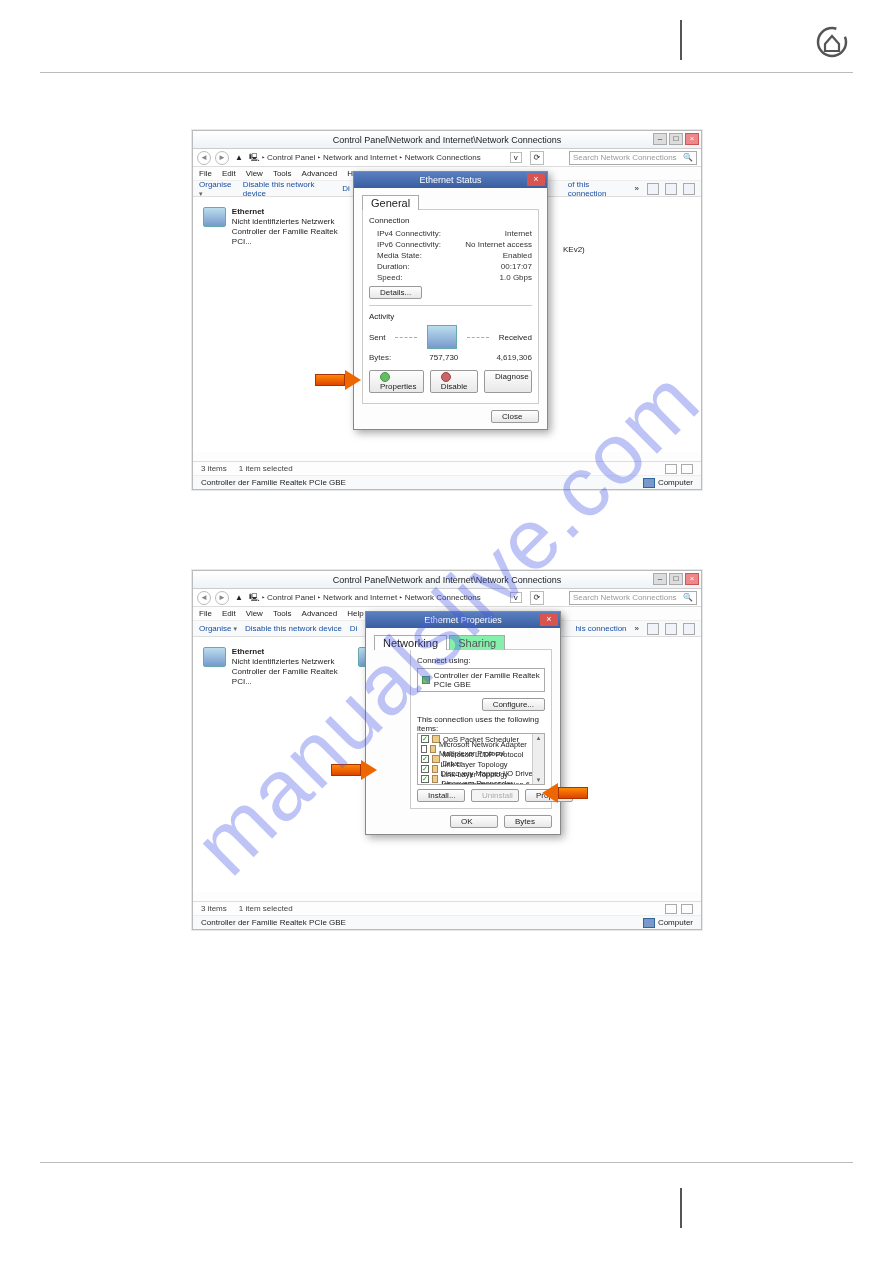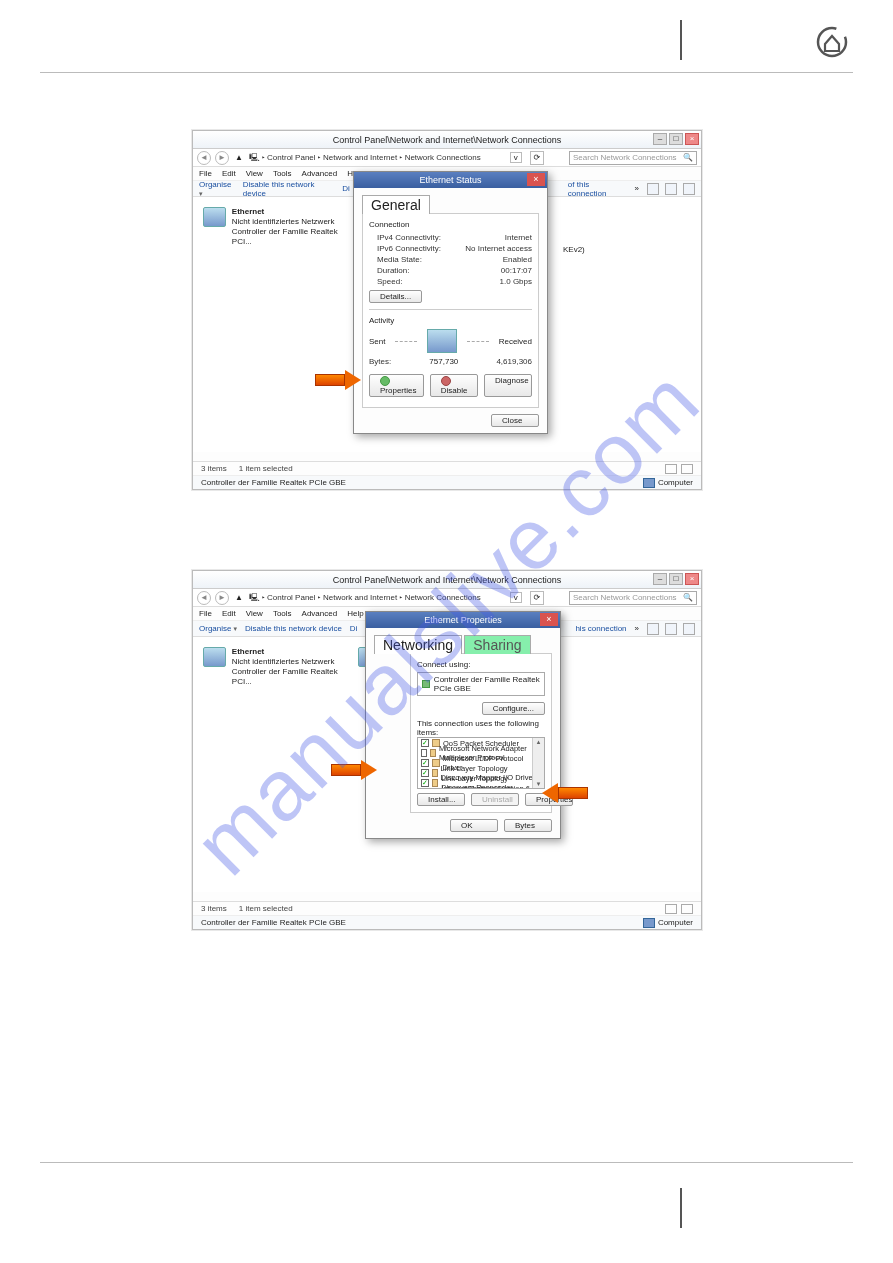--- a/index.html
+++ b/index.html
@@ -60,21 +60,21 @@
   .stat-bot .right span { width:12px; height:10px; border:1px solid #aaa; display:inline-block;}
   .desc-bot { position:absolute; left:0; right:0; bottom:0; height:14px; display:flex; align-items:center; justify-content:space-between; padding:0 8px; font-size:8px; background:#f7f9fb; border-top:1px solid #eee;}
   .comp-ico { display:inline-flex; align-items:center; gap:3px;}
   .comp-ico::before { content:""; width:10px; height:8px; background:#79c; border:1px solid #369; display:inline-block;}
 
   
   .dialog { position:absolute; background:#f4f4f4; border:1px solid #888; box-shadow: 3px 3px 8px rgba(0,0,0,0.35); font-size:8px;}
   .dlg-title { height:16px; line-height:16px; text-align:center; color:#fff; background: linear-gradient(#5a7fc0,#3a5fa0); position:relative; font-size:9px;}
   .dlg-title .x { position:absolute; right:2px; top:1px; width:18px; height:13px; background:#d9534f; color:#fff; text-align:center; line-height:12px; font-size:9px;}
   .dlg-body { padding:6px 8px; background:#fdfdfd;}
-  .tab { display:inline-block; border:1px solid #aaa; border-bottom:none; background:#fff; padding:1px 8px; font-size:14px; position:relative; top:1px;}
+  .tab { display:inline-block; border:1px solid #aaa; border-bottom:none; background:#fff; padding:1px 8px; font-size:11px; position:relative; top:1px;}
   .tab.inactive { background:#86efac; color:#555;}
   .frame-in { border:1px solid #ccc; padding:6px; background:#fff;}
 
   .grp { border:1px solid #ccc; padding:6px; margin-bottom:6px; position:relative;}
   .kv { display:flex; justify-content:space-between; margin:2px 0;}
   .kv .k { color:#333;}
   .kv .v { color:#333;}
   .btn { display:inline-block; border:1px solid #999; background:linear-gradient(#fefefe,#e8e8e8); padding:1px 10px; font-size:8px; border-radius:2px; min-width:48px; text-align:left;}
   .btn.ico::before { content:""; width:8px; height:8px; background:#6b6; border-radius:50%; display:inline-block; margin-right:3px; vertical-align:middle; border:1px solid #494;}
   .btn.warn::before { background:#c66; border-color:#944;}

